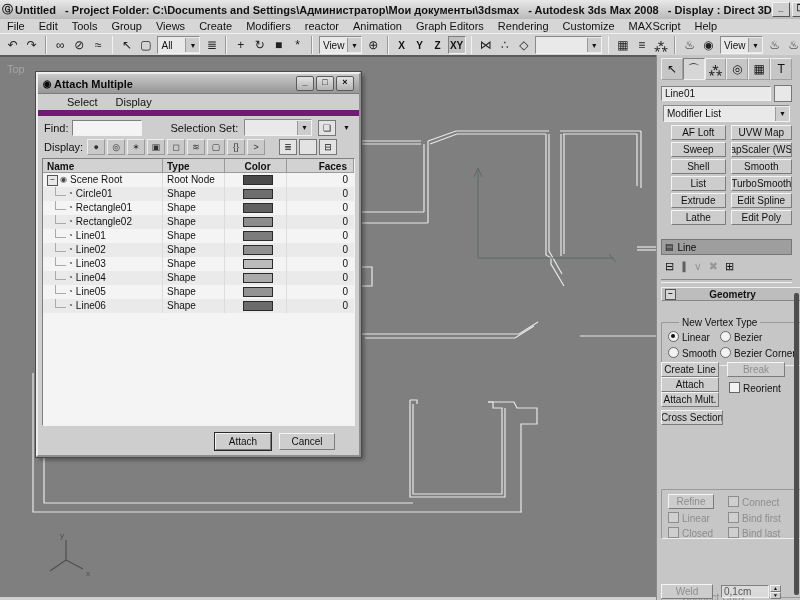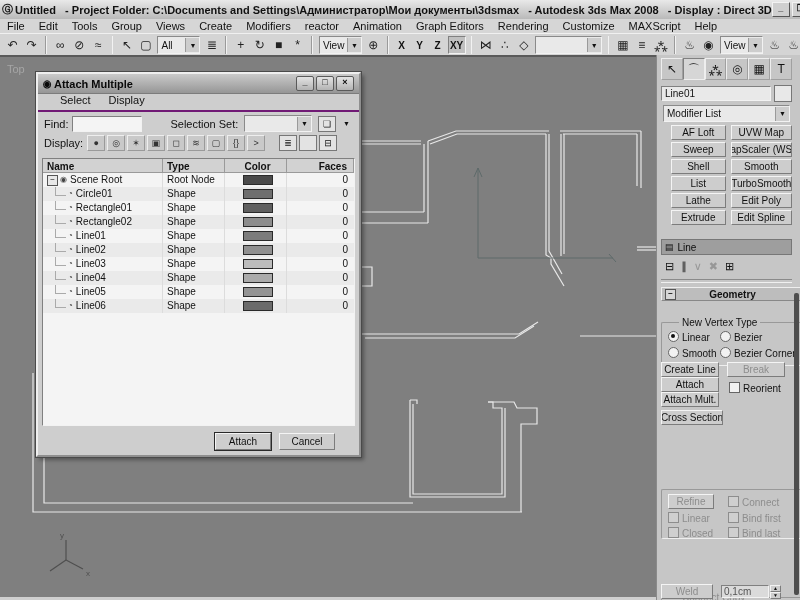--- a/index.html
+++ b/index.html
@@ -88,21 +88,21 @@
   .panel-scroll{position:absolute;right:1px;top:238px;width:5px;height:302px;background:#4e4e4e;border-radius:2px}
   
   .dialog{position:absolute;left:36px;top:72px;width:325px;height:385px;background:#cecece;
     border:2px solid #8f8f8f;border-top-color:#efefef;border-left-color:#efefef;box-sizing:border-box;
     outline:1px solid #4a4a4a;box-shadow:3px 3px 4px rgba(0,0,0,.35);font-size:11px}
   .dlg-title{height:19px;background:linear-gradient(180deg,#cacaca,#969696);display:flex;
     align-items:center;font-weight:bold;color:#0a0a0a;padding:0 2px;border-bottom:1px solid #7c7c7c}
   .dlg-title .logo{width:14px;text-align:center;font-size:10px}
   .dlg-btn{width:16px;height:13px;background:linear-gradient(180deg,#e3e3e3,#b3b3b3);
     border:1px solid #5a5a5a;border-radius:2px;font-size:9px;line-height:11px;text-align:center;font-weight:bold}
-  .dlg-menu{height:16px;display:flex;padding-left:13px;border-bottom:2px solid #701a75}
+  .dlg-menu{height:16px;display:flex;align-items:center;padding-left:20px;border-bottom:6px solid #701a75}
   .dlg-menu span{padding:0 9px}
   .dlg-row{display:flex;align-items:center;padding:3px 6px;gap:4px}
   .dlg-input{height:14px;background:#f4f4f4;border:1px solid #808080;border-right-color:#f2f2f2;
     border-bottom-color:#f2f2f2;flex:0 0 68px}
   .filter-icon{width:16px;height:14px;border:1px solid #9a9a9a;border-top-color:#eee;border-left-color:#eee;
     background:#c9c9c9;display:flex;align-items:center;justify-content:center;font-size:9px;color:#333}
   .view-icon{width:16px;height:14px;border:1px solid #777;background:#e3e3e3;display:flex;
     align-items:center;justify-content:center;font-size:9px}
   .listbox{position:absolute;left:4px;right:4px;top:84px;bottom:29px;background:#f4f4f4;
     border:1px solid #808080;border-right-color:#f2f2f2;border-bottom-color:#f2f2f2;overflow:hidden;font-size:10px}
@@ -279,26 +279,26 @@
       </div>
       <div class="grid-row">
         <div class="btn" style="width: 55px; margin-left: 10px; margin-right: 5px; text-align: right;">Shell</div>
         <div class="btn" style="width: 62px;">Smooth</div>
       </div>
       <div class="grid-row">
         <div class="btn" style="width: 55px; margin-left: 10px; margin-right: 5px;">List</div>
         <div class="btn" style="width: 62px;">TurboSmooth</div>
       </div>
       <div class="grid-row">
+        <div class="btn" style="width: 55px; margin-left: 10px; margin-right: 5px;">Extrude</div>
+        <div class="btn" style="width: 62px;">Edit Spline</div>
+      </div>
+      <div class="grid-row">
         <div class="btn" style="width: 55px; margin-left: 10px; margin-right: 5px;">Lathe</div>
         <div class="btn" style="width: 62px;">Edit Poly</div>
-      </div>
-      <div class="grid-row">
-        <div class="btn" style="width: 55px; margin-left: 10px; margin-right: 5px;">Extrude</div>
-        <div class="btn" style="width: 62px;">Edit Spline</div>
       </div>
     </div>
 
   <div class="pblock stackrow" style="top:184px">
     <span style="font-size:9px">▤</span>
     <span>Line</span>
   </div>
 
   <div class="pblock stacktools" style="top:203px" id="stack-tools">
       <span class="st">⊟</span>

